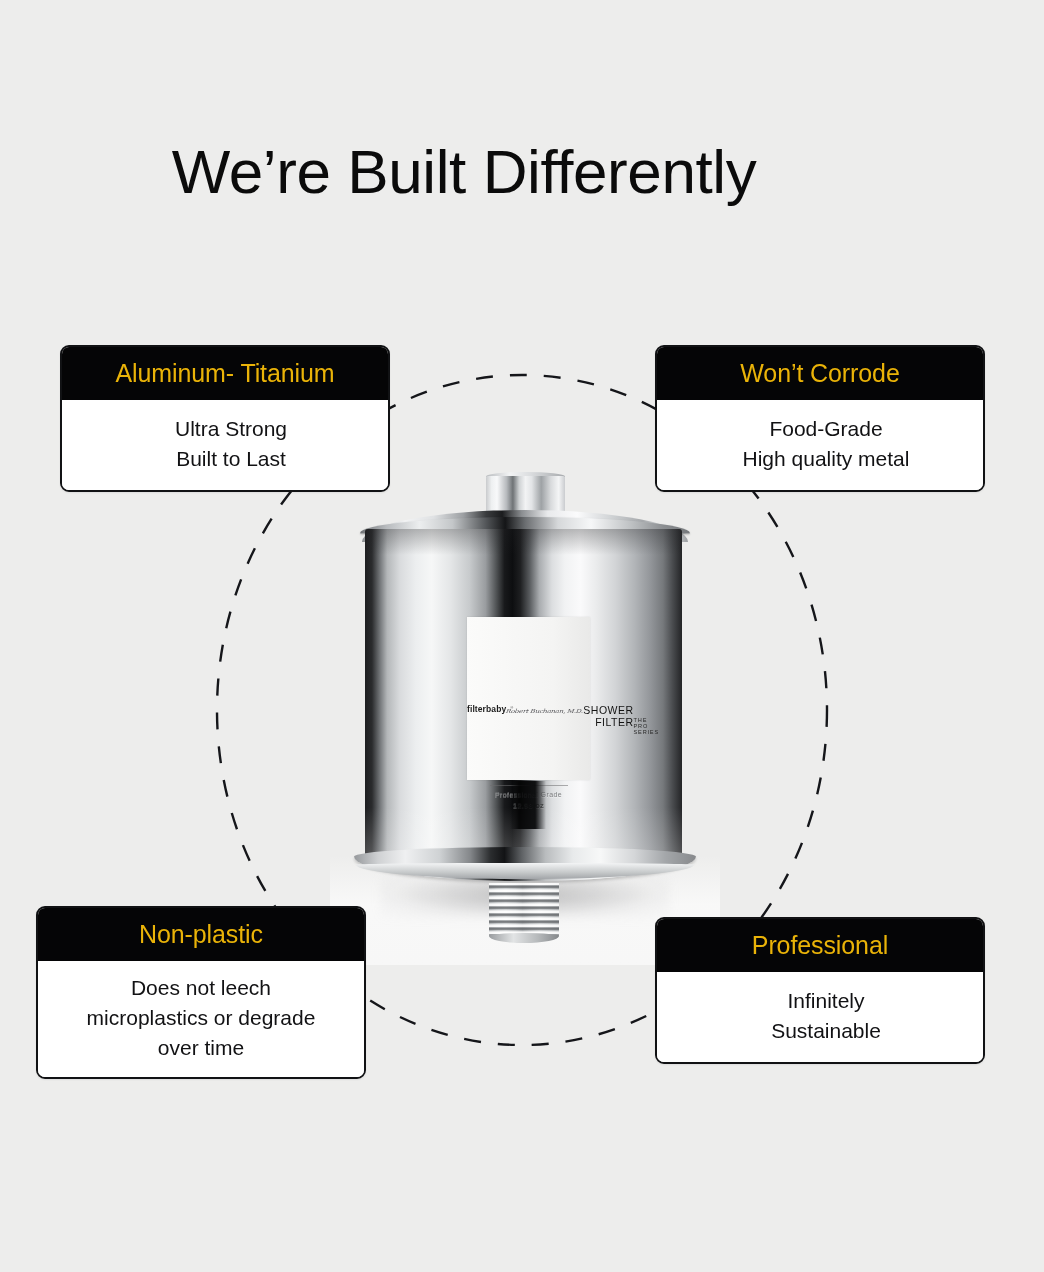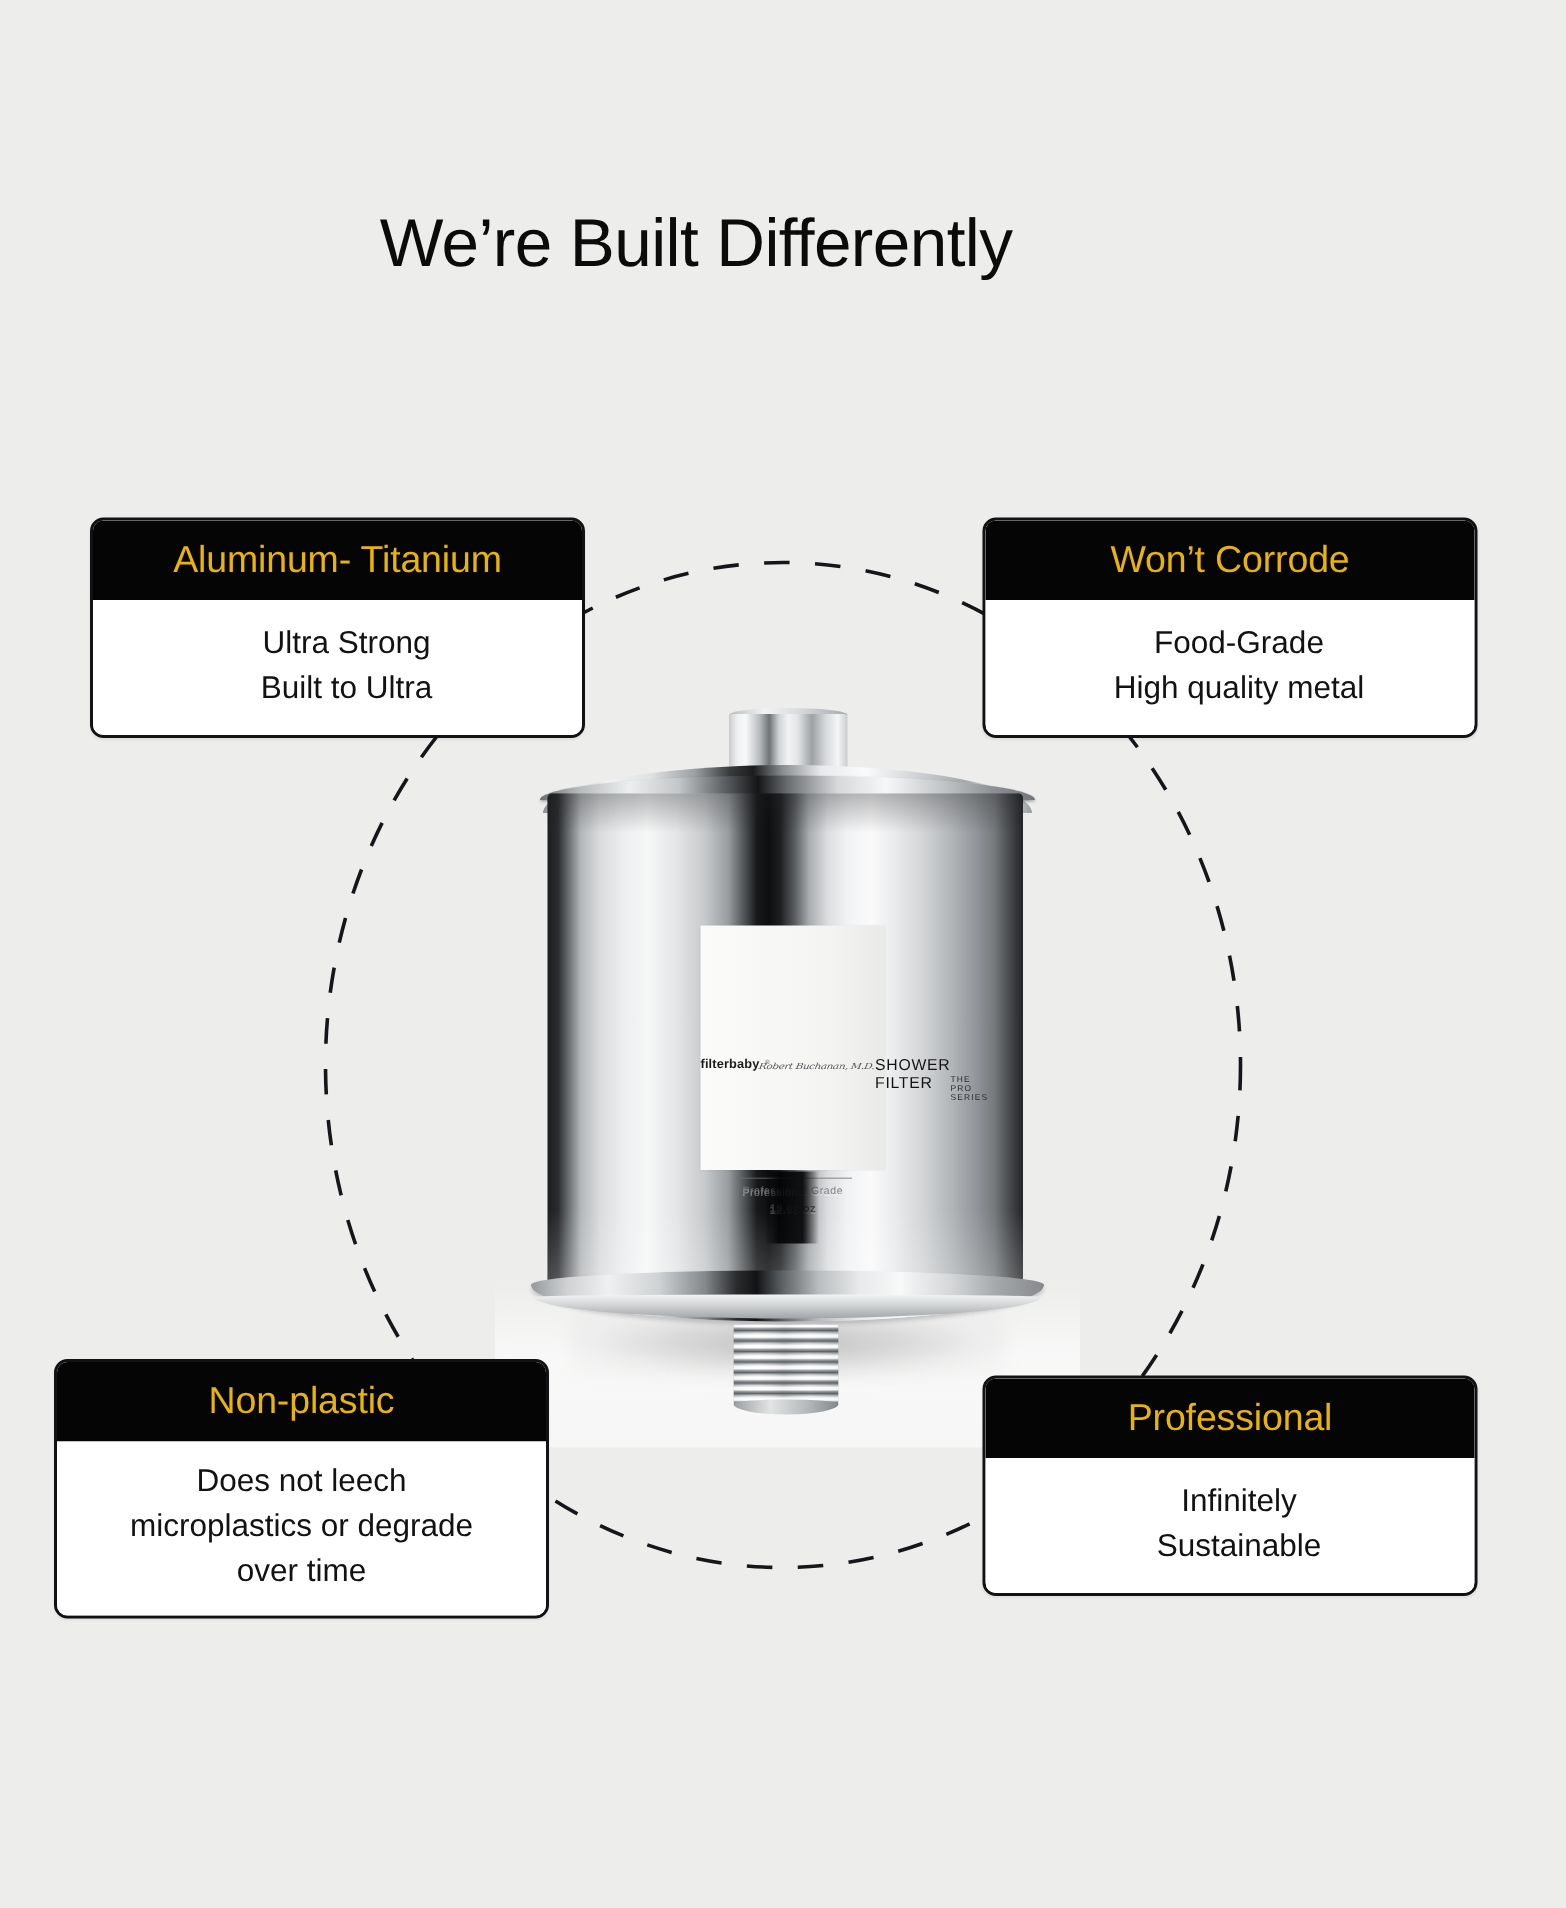--- a/index.html
+++ b/index.html
@@ -17,21 +17,21 @@
     width:1044px; height:1272px;
     background:#ededec;
   }
 
   
   #page-title {
     position:absolute;
     left:0; top:136px;
     width:928px;
     text-align:center;
-    font-size:45px;
+    font-size:62px;
     font-weight:400;
     letter-spacing:-0.4px;
     color:#0b0b0b;
     white-space:nowrap;
   }
 
   
   #connector-circle {
     position:absolute;
     left:0; top:0;
@@ -247,20 +247,21 @@
     transform:scaleY(0.8) skewX(-8deg);
     opacity:0.82;
     letter-spacing:-0.3px;
     white-space:nowrap;
   }
   .label-product {
     margin-top:14px;
     font-size:10.5px;
     letter-spacing:0.5px;
     color:#131313;
+    text-align:right;
   }
   .label-series {
     margin-top:34px;
     font-size:5.6px;
     letter-spacing:0.8px;
     color:#2a2a2a;
   }
 
   
   .etch {
@@ -379,21 +380,21 @@
     <div class="base-rim"></div>
     <div class="base-rim-edge"></div>
     <div class="threads"></div>
     <div class="threads-bottom"></div>
   </div>
 
   <div class="callout" id="callout-aluminum">
     <div class="callout-header">Aluminum- Titanium</div>
     <div class="callout-body">
       <span class="line">Ultra Strong</span>
-      <span class="line">Built to Ultra</span>
+      <span class="line">Built to Last</span>
     </div>
   </div>
 
   <div class="callout" id="callout-nonplastic">
     <div class="callout-header">Non-plastic</div>
     <div class="callout-body">
       <span class="line">Does not leech</span>
       <span class="line">microplastics or degrade</span>
       <span class="line">over time</span>
     </div>

